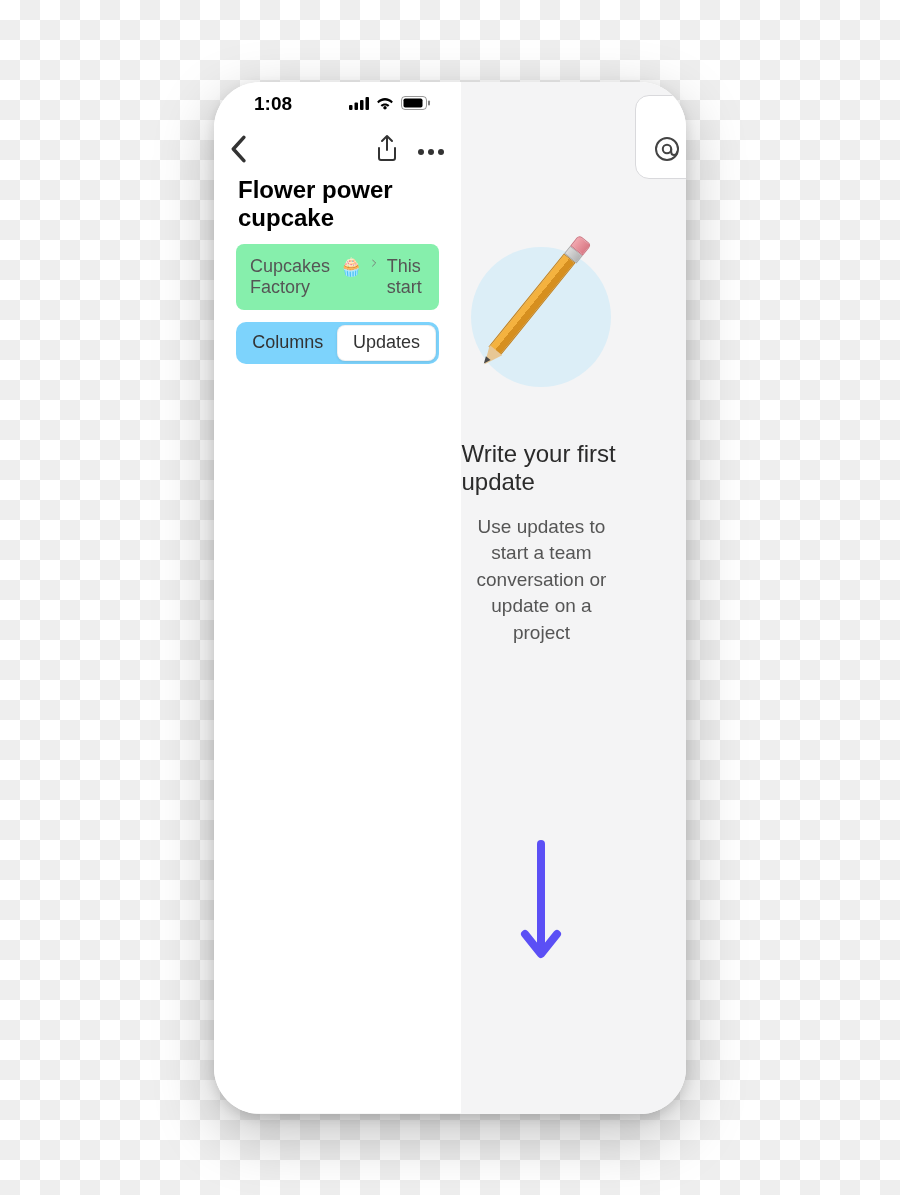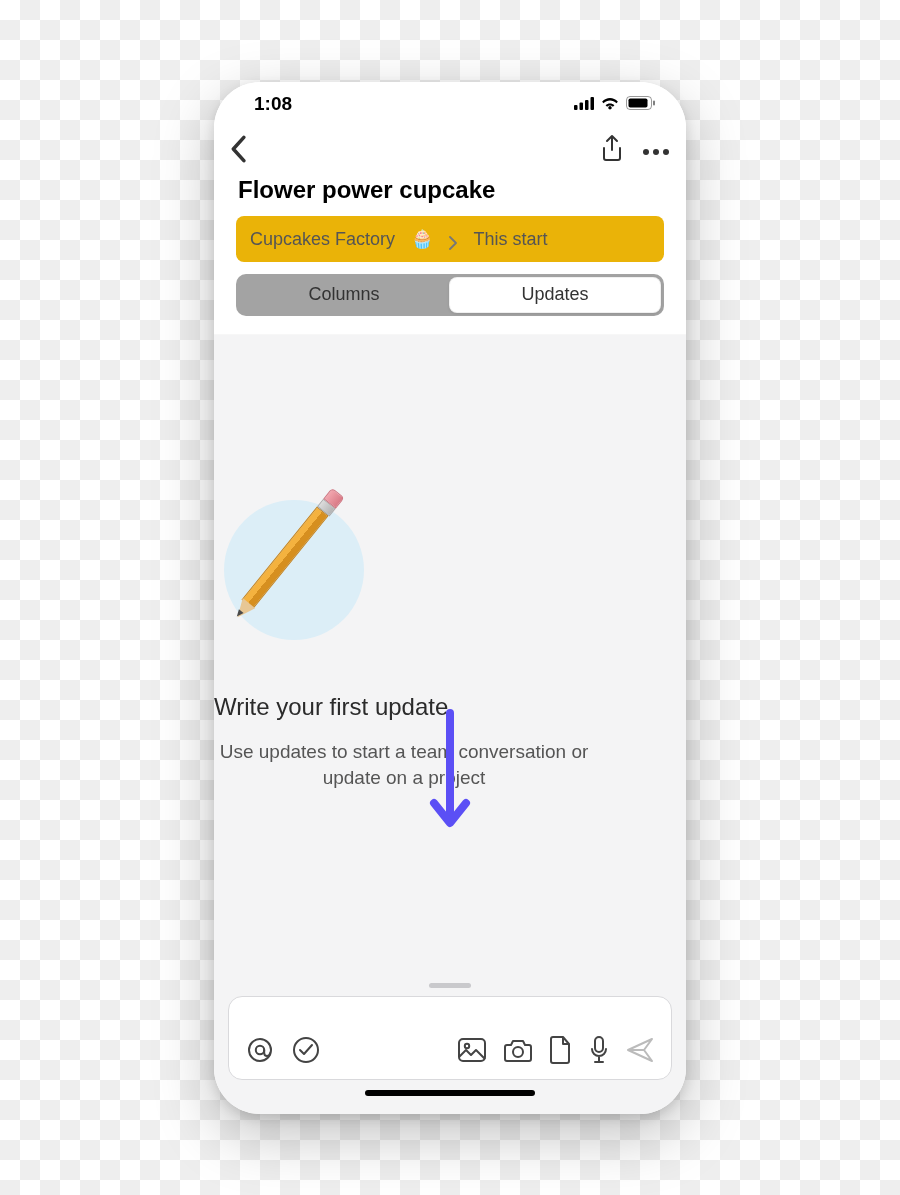--- a/index.html
+++ b/index.html
@@ -20,21 +20,21 @@
   }
   .phone {
     width: 472px;
     height: 1032px;
     background: #fff;
     border-radius: 46px;
     box-shadow: 0 20px 60px rgba(0,0,0,0.25), 0 4px 12px rgba(0,0,0,0.12);
     position: relative;
     overflow: hidden;
     display: flex;
-    flex-direction: column;
+    flex-direction: row;
   }
   .status-bar {
     height: 44px;
     display: flex;
     align-items: center;
     justify-content: space-between;
     padding: 0 30px 0 40px;
     font-weight: 600;
     font-size: 19px;
     color: #000;
@@ -48,32 +48,32 @@
   }
   .nav-right { display: flex; align-items: center; gap: 18px; }
   .title {
     font-size: 24px;
     font-weight: 700;
     color: #000000;
     padding: 4px 24px 12px 24px;
   }
   .breadcrumb {
     margin: 0 22px 12px 22px;
-    background: #eab308;
+    background: #86efac;
     border-radius: 8px;
     padding: 12px 14px;
     display: flex;
-    align-items: flex-end;
-    gap: 16px;
+    align-items: flex-start;
+    gap: 10px;
     font-size: 18px;
     color: #555;
   }
   .tabs {
     margin: 0 22px 0 22px;
-    background: #a3a3a3;
+    background: #7dd3fc;
     border-radius: 10px;
     padding: 3px;
     display: flex;
     height: 42px;
   }
   .tab {
     flex: 1;
     display: flex;
     align-items: center;
     justify-content: center;

